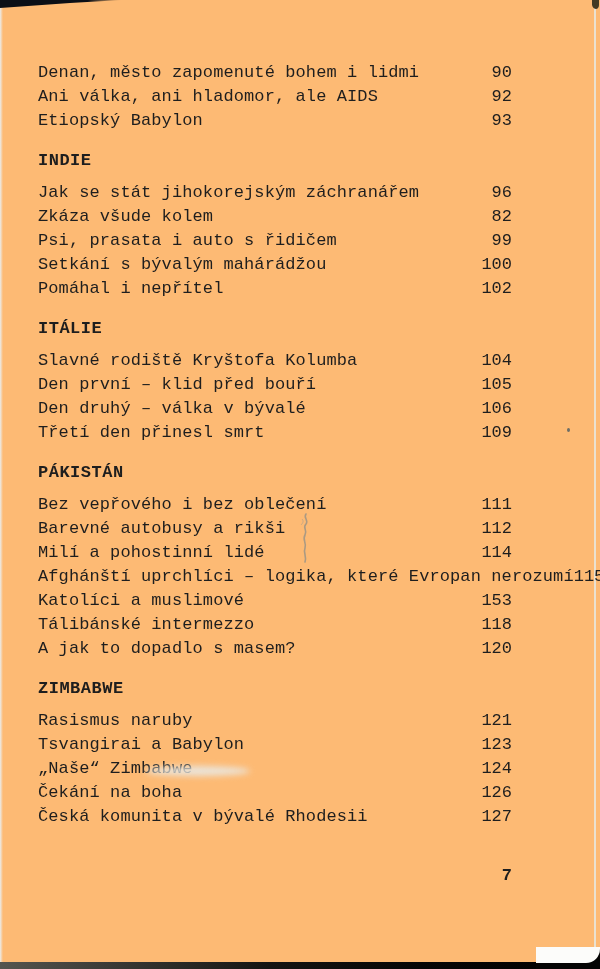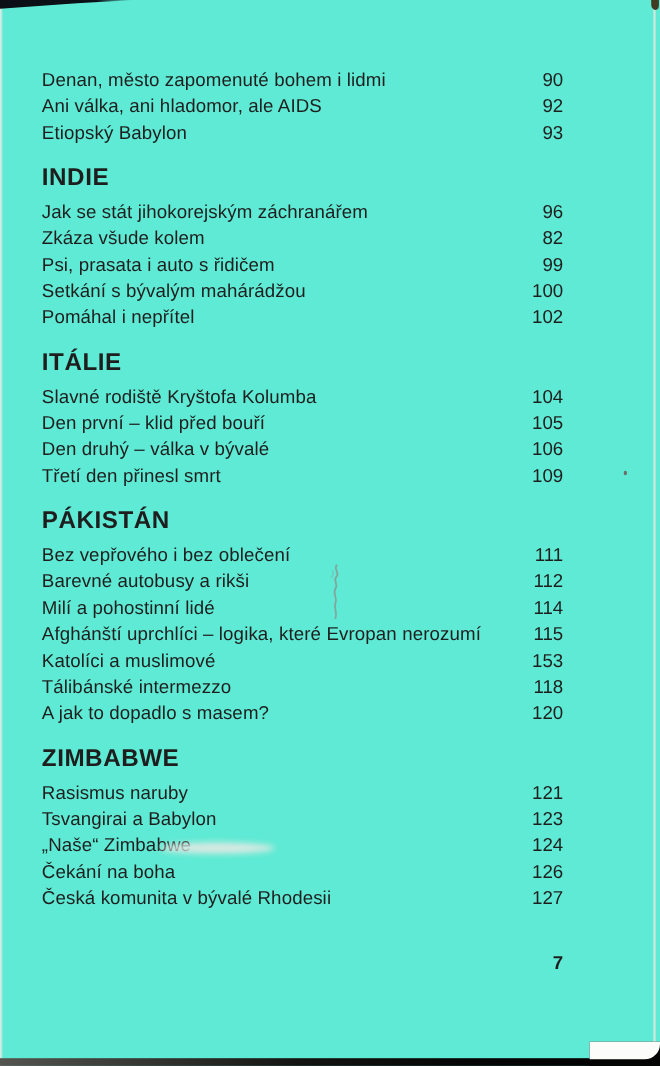--- a/index.html
+++ b/index.html
@@ -5,22 +5,22 @@
   html, body {
     margin: 0;
     padding: 0;
     background: #ffffff;
   }
   .page {
     position: relative;
     width: 600px;
     height: 969px;
     overflow: hidden;
-    background: #5eead4;
-    font-family: Liberation Sans, sans-serif;
+    background: #fdba74;
+    font-family: Liberation Mono, monospace;
     color: #1e1e1e;
     -webkit-font-smoothing: antialiased;
   }
   
   .edge-left {
     position: absolute; left: 0; top: 0; bottom: 0; width: 3px;
     background: linear-gradient(90deg, #ececea, rgba(236,236,234,0));
   }
   .edge-right-line {
     position: absolute; left: 594px; top: 0; bottom: 8px; width: 2px;
@@ -48,21 +48,21 @@
   .toc {
     position: absolute; left: 38px; top: 61px; width: 474px;
   }
   .toc-row {
     display: flex; justify-content: space-between; align-items: baseline;
     line-height: 24px; font-size: 17px; white-space: nowrap;
   }
   .toc-title { letter-spacing: 0.1px; }
   .toc-page { text-align: right; }
   .toc-heading {
-    font-weight: bold; font-size: 22px; line-height: 24px;
+    font-weight: bold; font-size: 17px; line-height: 24px;
     margin-top: 16px; margin-bottom: 8px; letter-spacing: 0.5px;
   }
   .folio {
     position: absolute; left: 38px; top: 864px; width: 474px;
     text-align: right; font-weight: bold; font-size: 17px; line-height: 24px;
   }
   
   .smudge-squiggle { position: absolute; left: 294px; top: 510px; }
   .smudge-smear {
     position: absolute; left: 145px; top: 766px; width: 105px; height: 10px;

